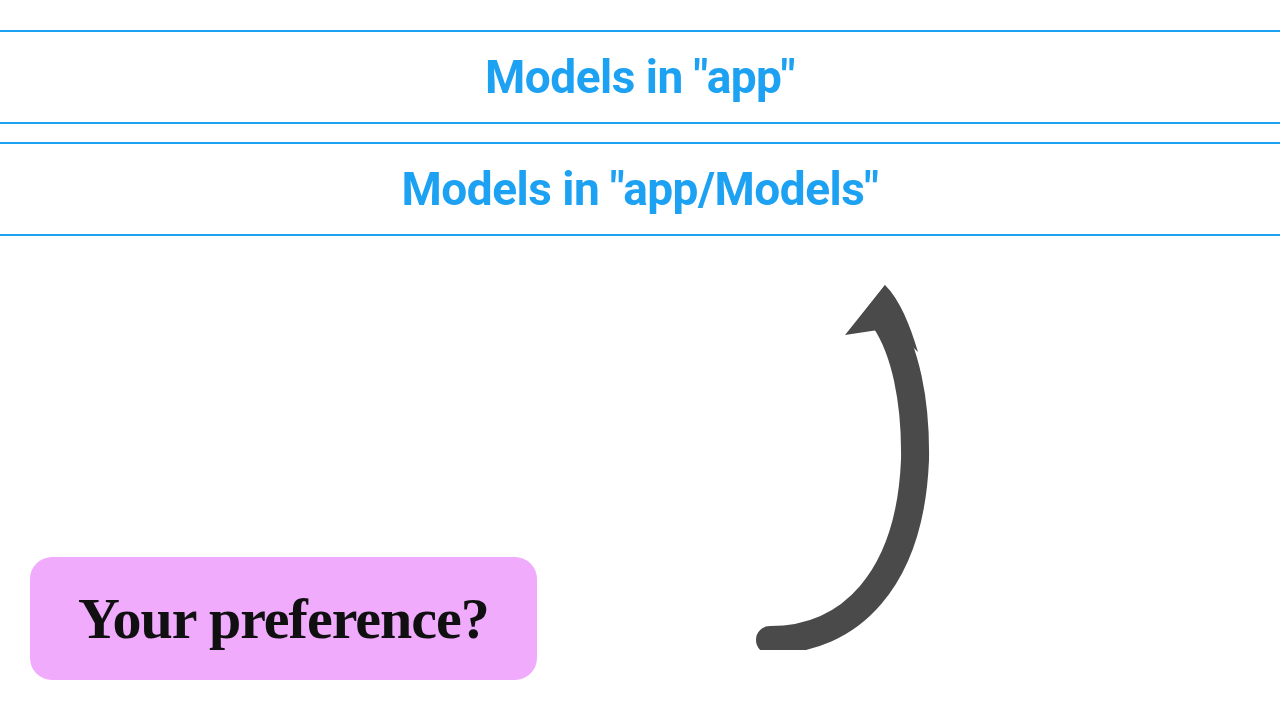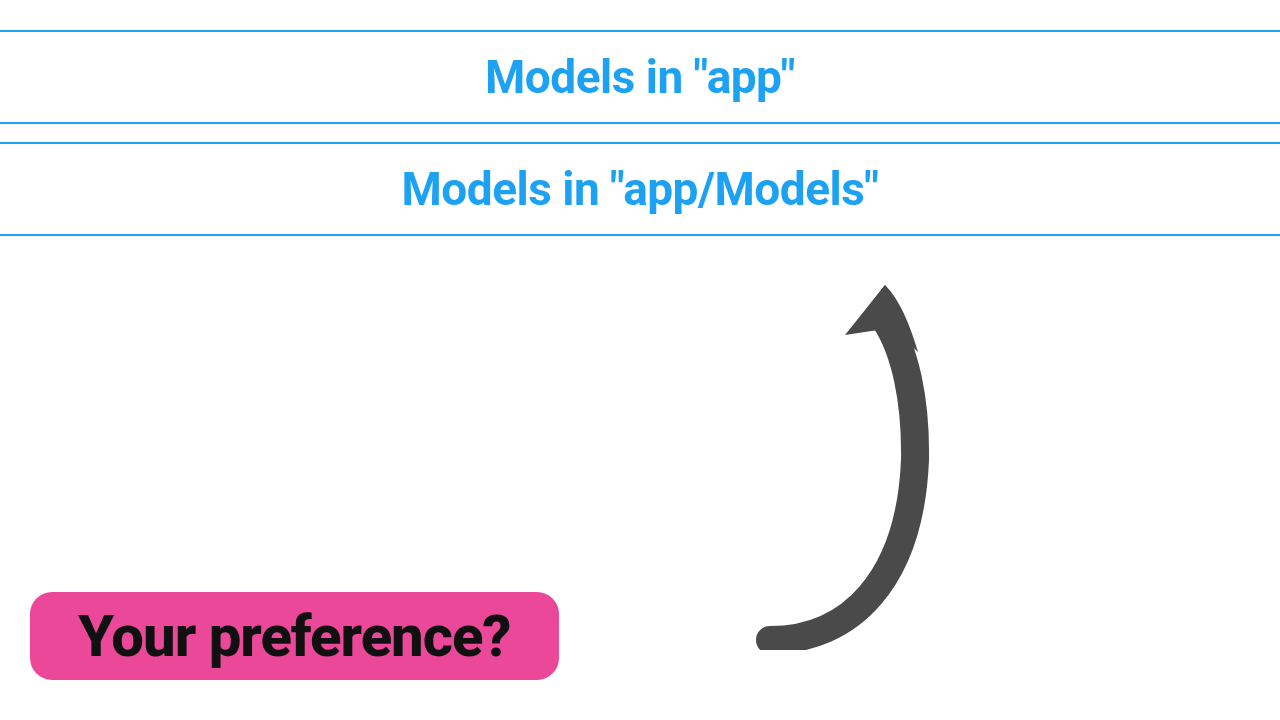--- a/index.html
+++ b/index.html
@@ -33,23 +33,24 @@
     .option-text {
       color: #1da1f2;
       font-size: 46px;
       font-weight: 700;
       letter-spacing: -0.5px;
     }
     .preference-tag {
       position: absolute;
       left: 30px;
       bottom: 40px;
-      background: #ec4899;
+      background: #f0abfc;
       border-radius: 22px;
-      padding: 10px 48px;
+      padding: 28px 48px;
+      font-family: Liberation Serif, serif;
     }
     .preference-text {
       color: #101010;
       font-size: 58px;
       font-weight: 800;
       letter-spacing: -1px;
     }
     .arrow-wrap {
       position: absolute;
       left: 750px;

